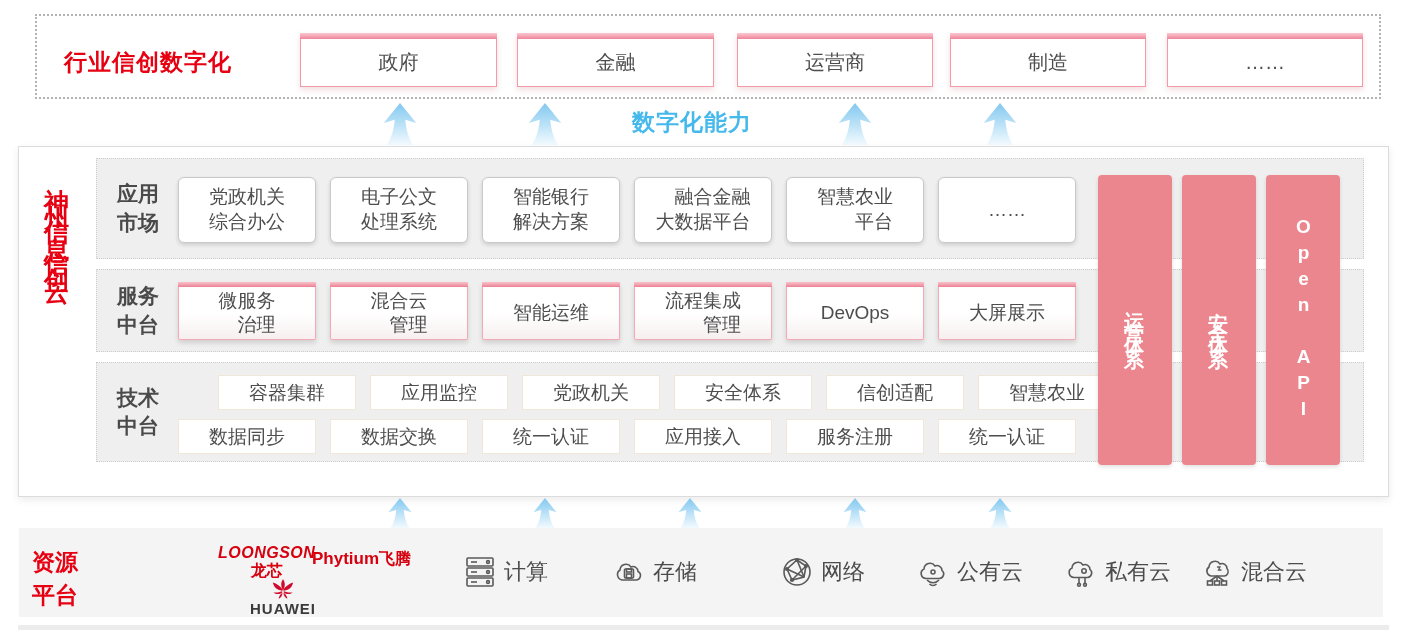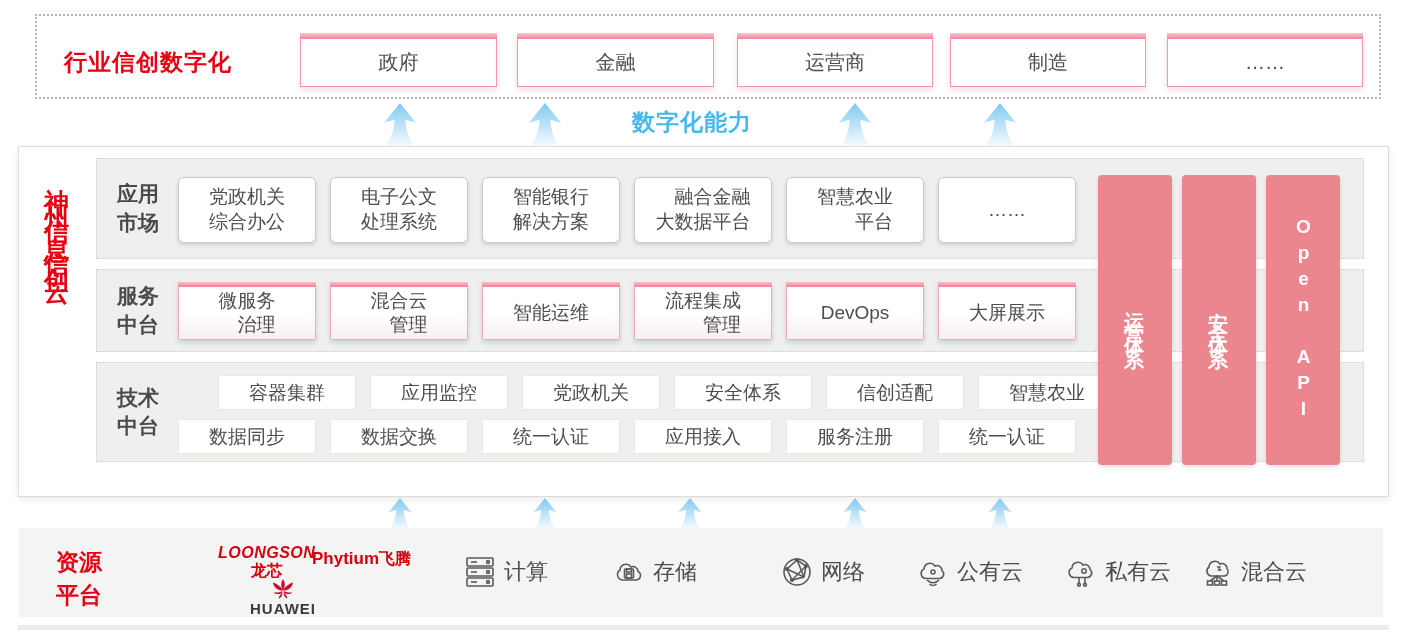--- a/index.html
+++ b/index.html
@@ -40,21 +40,21 @@
     background:linear-gradient(180deg,#f7c3cc 0%,#ee8093 100%);}
   .tech-item{background:#fff;border:1px solid #f0e7da;font-size:19px;box-sizing:border-box;}
   .side-bar{top:175px;width:74px;height:290px;background:#ec868e;border-radius:4px;
     box-shadow:0 2px 4px rgba(0,0,0,.12);}
   .side-bar .vtext{writing-mode:vertical-rl;text-orientation:upright;color:#fff;font-weight:700;
     font-size:20px;letter-spacing:12px;}
   .side-bar .vtext.latin{font-size:19px;letter-spacing:5px;}
 
   
   .resource-band{left:19px;top:528px;width:1364px;height:89px;background:#f4f4f4;}
-  .resource-title{left:56px;top:546px;font-size:23px;font-weight:700;color:#e60012;line-height:1.45;}
+  .resource-title{left:32px;top:546px;font-size:23px;font-weight:700;color:#e60012;line-height:1.45;}
   .logo-loongson{left:218px;top:544px;color:#d6000f;text-align:center;}
   .logo-loongson .big{font-size:16px;font-weight:900;font-style:italic;letter-spacing:.5px;}
   .logo-loongson .small{font-size:16px;font-weight:700;margin-top:-1px;}
   .logo-phytium{left:312px;top:549px;color:#d6000f;}
   .logo-phytium .en{font-size:17px;font-weight:700;}
   .logo-phytium .cn{font-size:16px;font-weight:700;}
   .logo-huawei{left:250px;top:578px;display:flex;align-items:center;gap:0;flex-direction:column;}
   .logo-huawei .txt{font-size:15px;font-weight:700;color:#3a3a3a;letter-spacing:1px;}
   .res-item{top:555px;display:flex;align-items:center;gap:7px;font-size:22px;color:#4c4c4c;}
   .res-item svg{flex:0 0 auto;}

